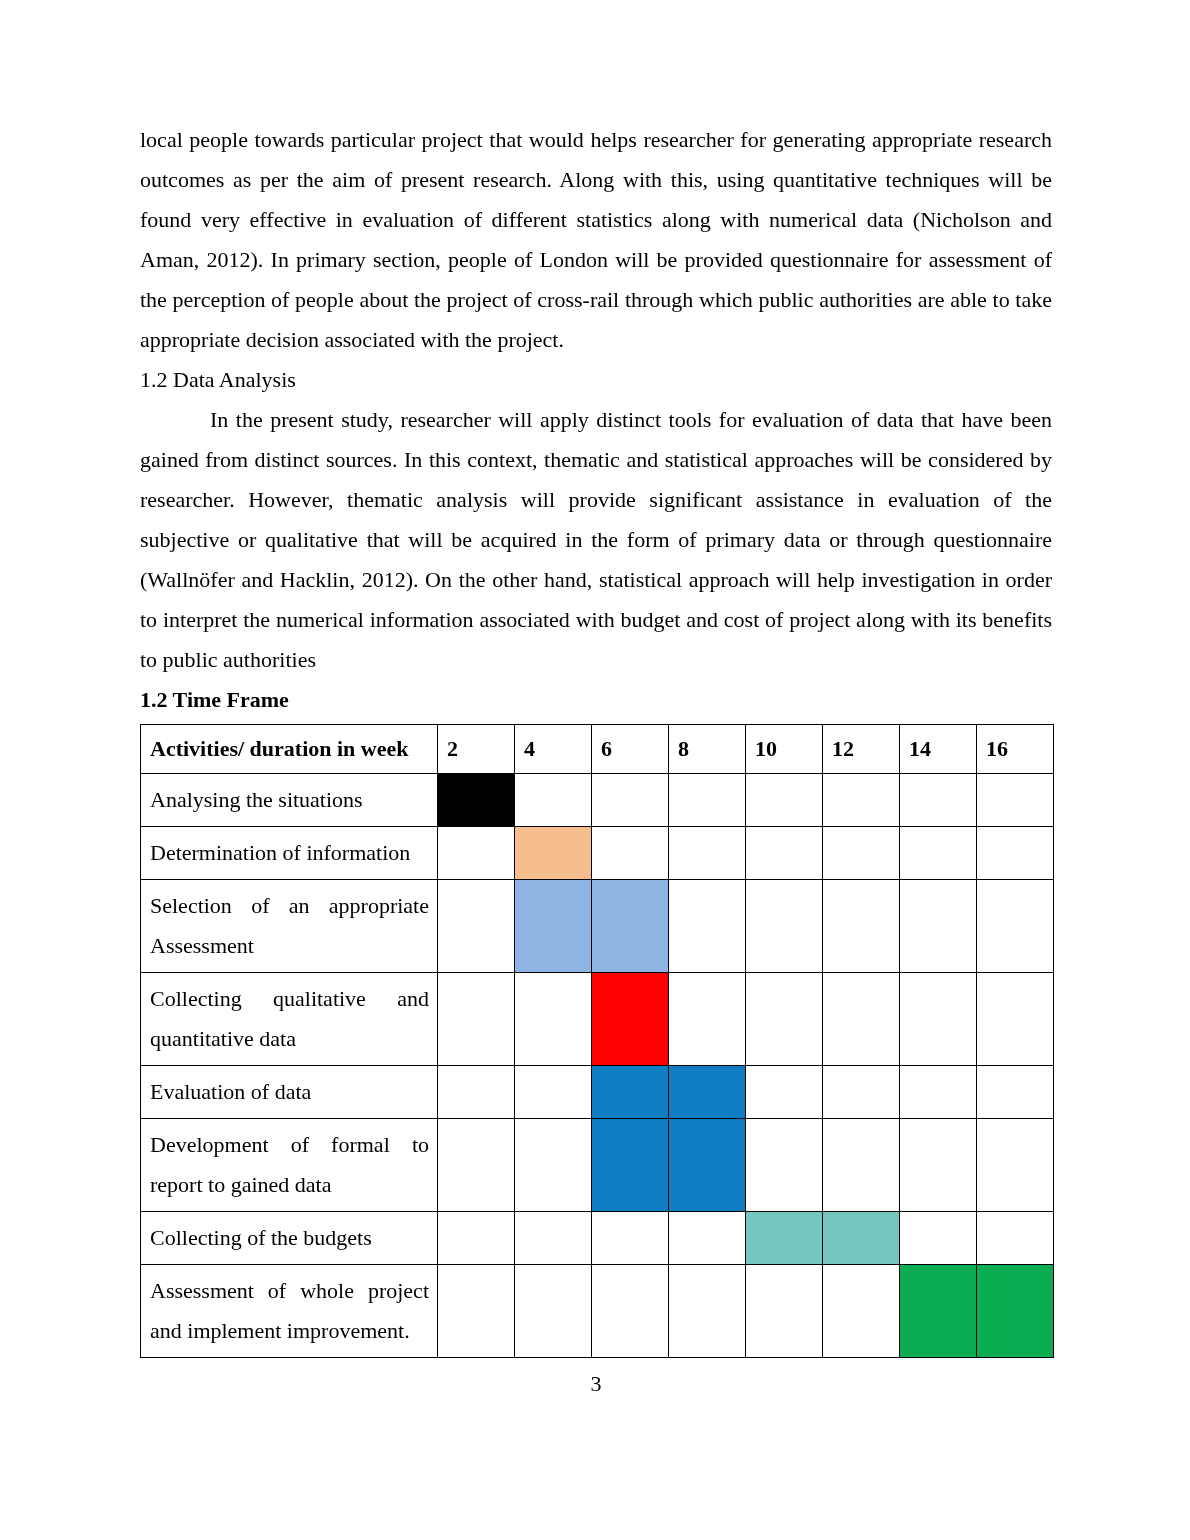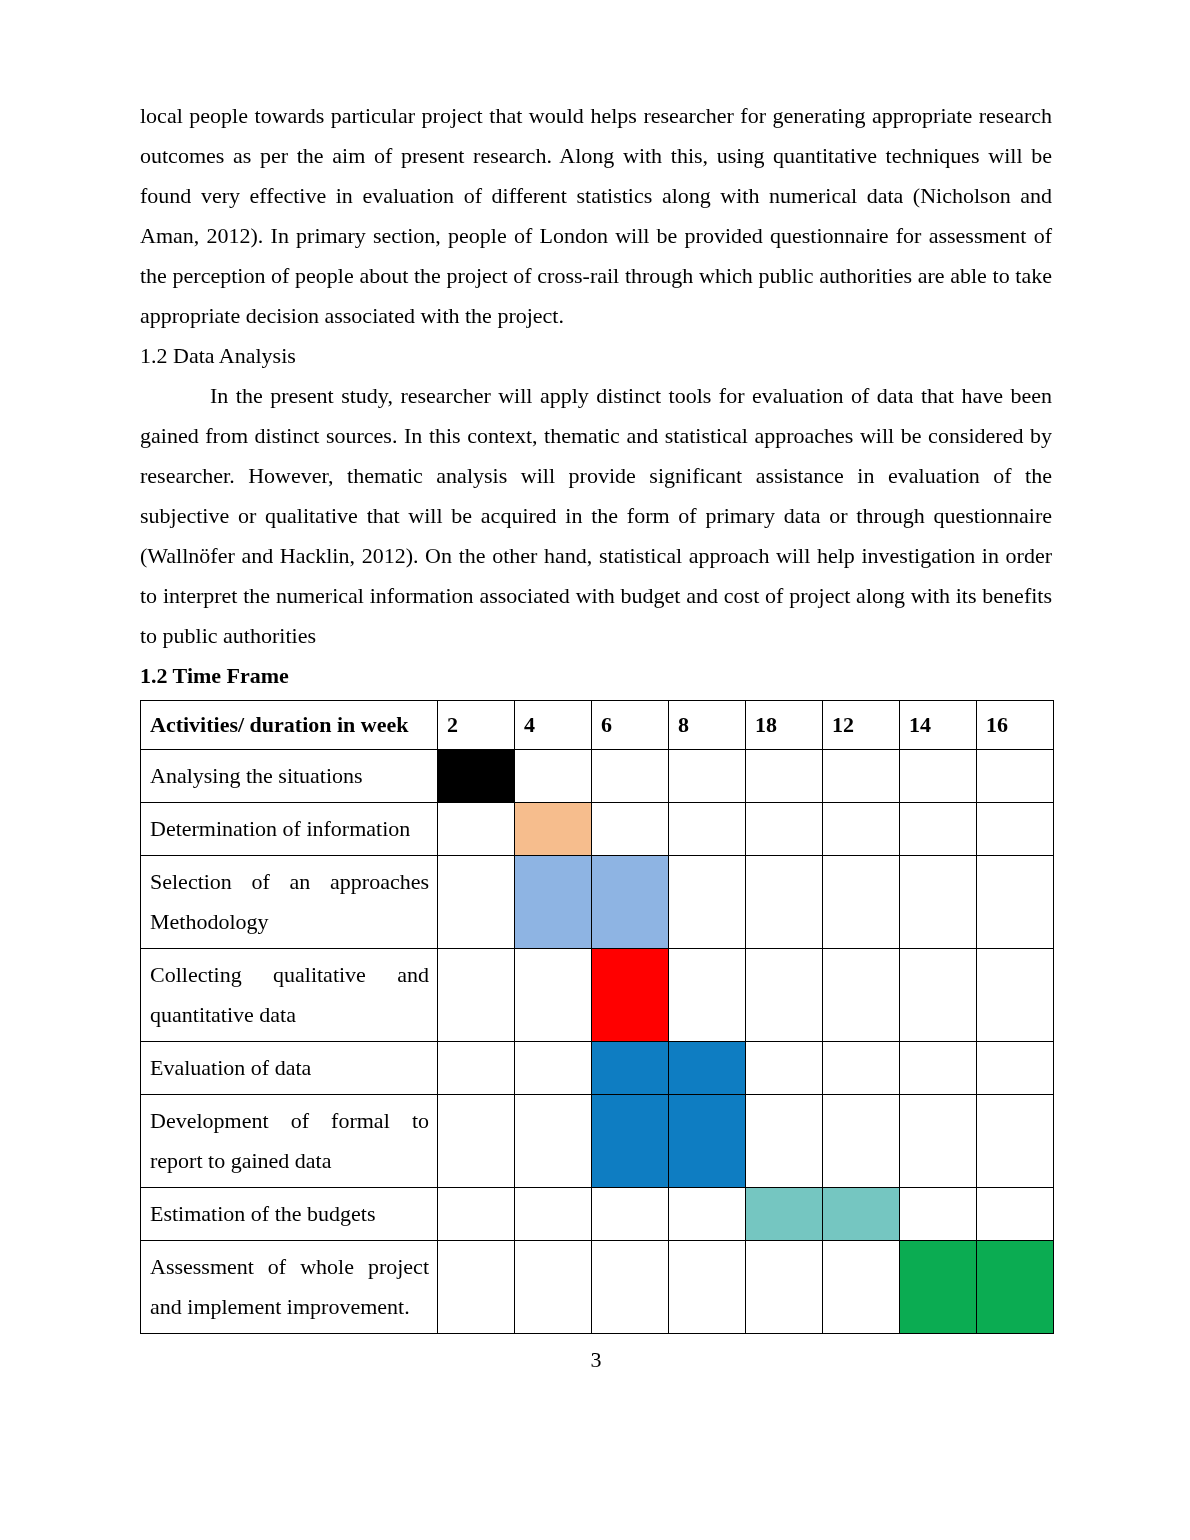--- a/index.html
+++ b/index.html
@@ -9,21 +9,21 @@
     height: 1540px;
     font-family: "Liberation Serif", serif;
     color: #000000;
     position: relative;
   }
   .page {
     position: absolute;
     top: 0; left: 0;
     width: 1190px;
     height: 1540px;
-    padding: 96px 138px 0 140px;
+    padding: 120px 138px 0 140px;
   }
   .body-text {
     font-size: 22px;
     line-height: 40px;
     text-align: justify;
   }
   .first-indent { text-indent: 70px; }
   .heading {
     font-size: 22px;
     line-height: 40px;
@@ -87,21 +87,21 @@
         <col style="width:77px">
         <col style="width:77px">
     </colgroup>
     <thead>
       <tr>
           <th>Activities/ duration in week</th>
           <th>2</th>
           <th>4</th>
           <th>6</th>
           <th>8</th>
-          <th>18</th>
+          <th>10</th>
           <th>12</th>
           <th>14</th>
           <th>16</th>
         </tr>
     </thead>
     <tbody>
         <tr>
           <td class="activity-cell">Analysing the situations</td>
           <td class="week-cell" style="background: rgb(0, 0, 0); line-height: 40px;">&nbsp;</td>
           <td class="week-cell" style="line-height: 40px;">&nbsp;</td>
@@ -117,21 +117,21 @@
           <td class="week-cell" style="line-height: 40px;">&nbsp;</td>
           <td class="week-cell" style="background: rgb(246, 189, 141); line-height: 40px;">&nbsp;</td>
           <td class="week-cell" style="line-height: 40px;">&nbsp;</td>
           <td class="week-cell" style="line-height: 40px;">&nbsp;</td>
           <td class="week-cell" style="line-height: 40px;">&nbsp;</td>
           <td class="week-cell" style="line-height: 40px;">&nbsp;</td>
           <td class="week-cell" style="line-height: 40px;">&nbsp;</td>
           <td class="week-cell" style="line-height: 40px;">&nbsp;</td>
         </tr>
         <tr>
-          <td class="activity-cell">Selection of an approaches Methodology</td>
+          <td class="activity-cell">Selection of an appropriate Assessment</td>
           <td class="week-cell" style="line-height: 40px;">&nbsp;</td>
           <td class="week-cell" style="background: rgb(142, 180, 227); line-height: 40px;">&nbsp;</td>
           <td class="week-cell" style="background: rgb(142, 180, 227); line-height: 40px;">&nbsp;</td>
           <td class="week-cell" style="line-height: 40px;">&nbsp;</td>
           <td class="week-cell" style="line-height: 40px;">&nbsp;</td>
           <td class="week-cell" style="line-height: 40px;">&nbsp;</td>
           <td class="week-cell" style="line-height: 40px;">&nbsp;</td>
           <td class="week-cell" style="line-height: 40px;">&nbsp;</td>
         </tr>
         <tr>
@@ -161,21 +161,21 @@
           <td class="week-cell" style="line-height: 40px;">&nbsp;</td>
           <td class="week-cell" style="line-height: 40px;">&nbsp;</td>
           <td class="week-cell" style="background: rgb(14, 125, 194); line-height: 40px;">&nbsp;</td>
           <td class="week-cell" style="background: rgb(14, 125, 194); line-height: 40px;">&nbsp;</td>
           <td class="week-cell" style="line-height: 40px;">&nbsp;</td>
           <td class="week-cell" style="line-height: 40px;">&nbsp;</td>
           <td class="week-cell" style="line-height: 40px;">&nbsp;</td>
           <td class="week-cell" style="line-height: 40px;">&nbsp;</td>
         </tr>
         <tr>
-          <td class="activity-cell">Estimation of the budgets</td>
+          <td class="activity-cell">Collecting of the budgets</td>
           <td class="week-cell" style="line-height: 40px;">&nbsp;</td>
           <td class="week-cell" style="line-height: 40px;">&nbsp;</td>
           <td class="week-cell" style="line-height: 40px;">&nbsp;</td>
           <td class="week-cell" style="line-height: 40px;">&nbsp;</td>
           <td class="week-cell" style="background: rgb(117, 198, 193); line-height: 40px;">&nbsp;</td>
           <td class="week-cell" style="background: rgb(117, 198, 193); line-height: 40px;">&nbsp;</td>
           <td class="week-cell" style="line-height: 40px;">&nbsp;</td>
           <td class="week-cell" style="line-height: 40px;">&nbsp;</td>
         </tr>
         <tr>

